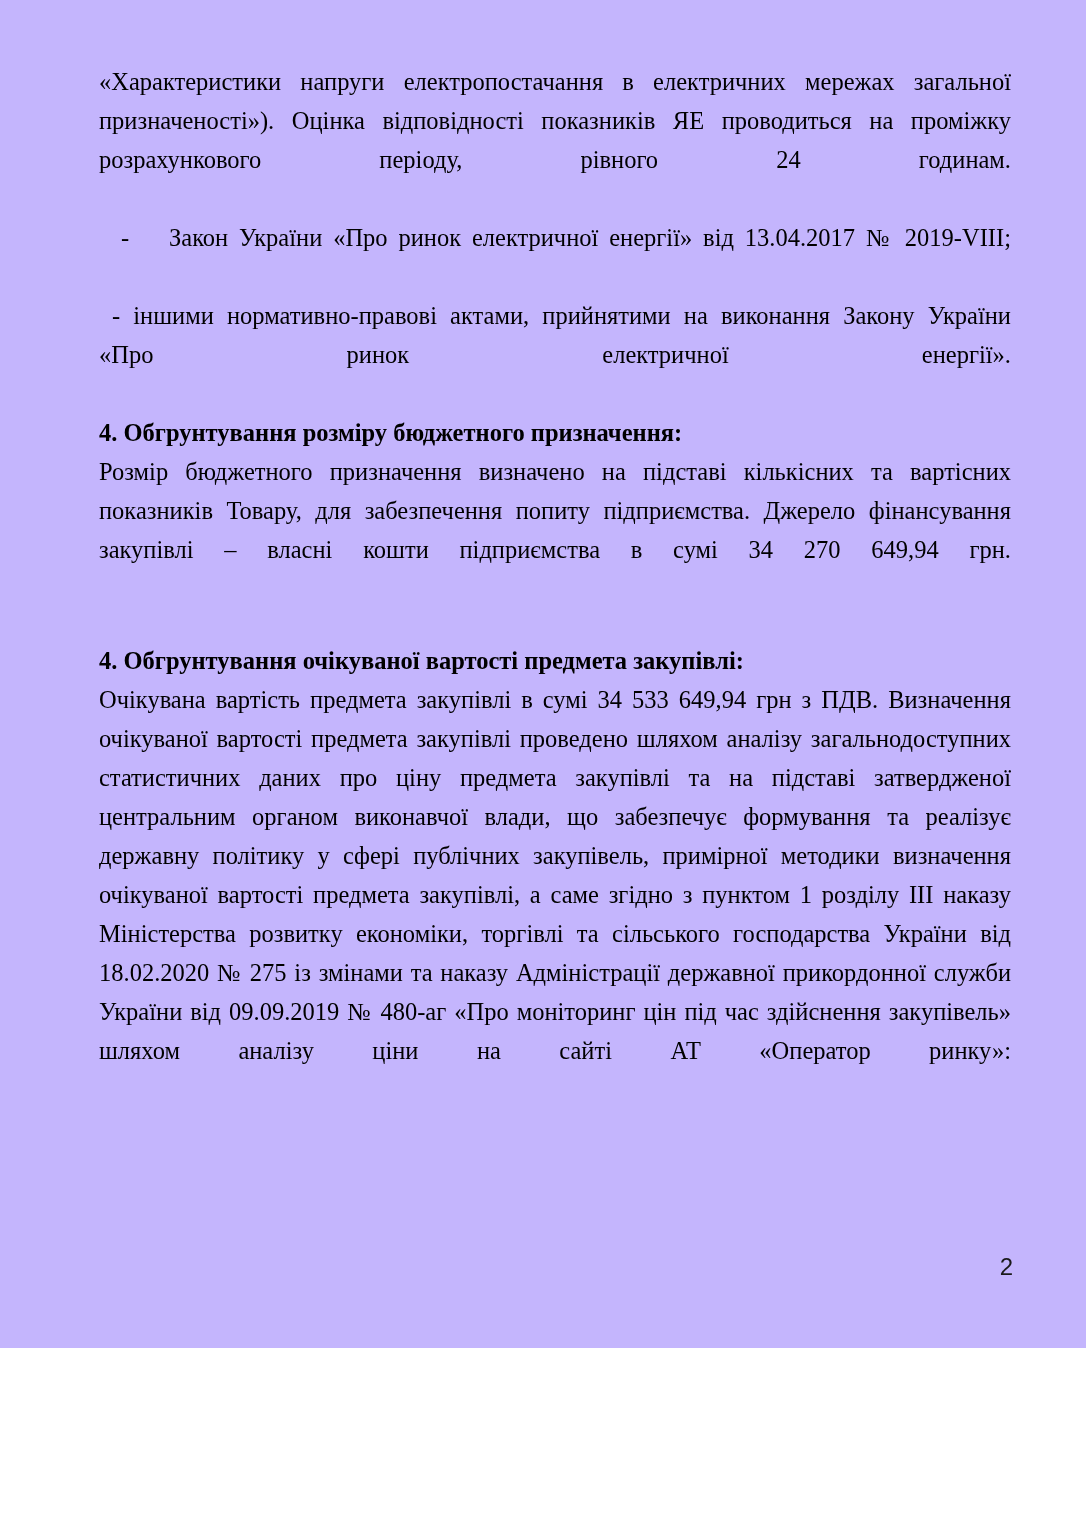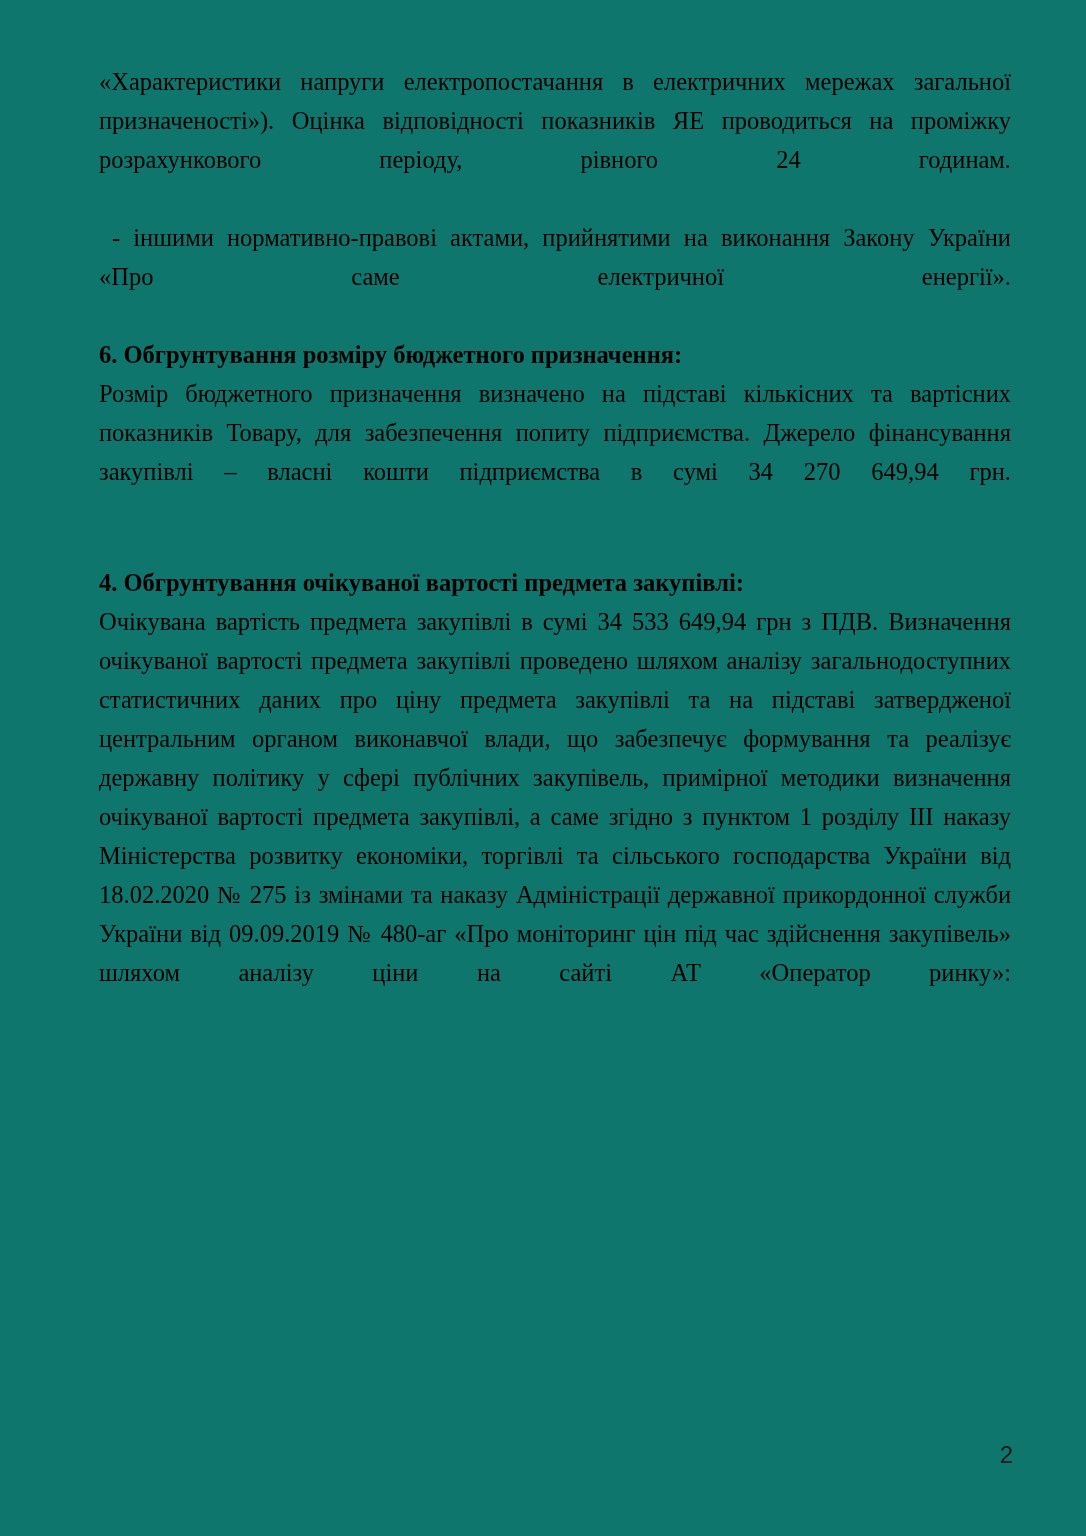--- a/index.html
+++ b/index.html
@@ -8,23 +8,23 @@
     padding: 0;
     background: #ffffff;
   }
   body {
     font-family: "Liberation Serif", "DejaVu Serif", serif;
     color: #000000;
   }
   .page {
     position: relative;
     width: 1086px;
-    height: 1536px;
+    height: 1348px;
     margin: 0 auto;
-    background: #0f766e;
+    background: #c4b5fd;
     box-sizing: border-box;
     overflow: hidden;
   }
   .content {
     position: absolute;
     left: 99px;
     top: 62px;
     width: 912px;
   }
   p {
@@ -91,27 +91,28 @@
 </head>
 <body>
 
 <div class="page">
 
   <div class="content">
 
     <p class="para">«Характеристики напруги електропостачання в електричних мережах загальної призначеності»). Оцінка відповідності показників ЯЕ проводиться на проміжку розрахункового періоду, рівного 24 годинам.</p>
 
 
+    <div class="list-item"><span class="marker">-</span><span>Закон України «Про ринок електричної енергії» від 13.04.2017 № 2019-VIII;</span></div>
 
 
 
 
-    <div class="list-item dash-inline">- іншими нормативно-правові актами, прийнятими на виконання Закону України «Про саме електричної енергії».</div>
+    <div class="list-item dash-inline">- іншими нормативно-правові актами, прийнятими на виконання Закону України «Про ринок електричної енергії».</div>
 
-    <p class="heading">6. Обгрунтування розміру бюджетного призначення:</p>
+    <p class="heading">4. Обгрунтування розміру бюджетного призначення:</p>
 
     <p class="para">Розмір бюджетного призначення визначено на підставі кількісних та вартісних показників Товару, для забезпечення попиту підприємства. Джерело фінансування закупівлі – власні кошти підприємства в сумі 34 270 649,94 грн.</p>
 
     <div class="spacer-md"></div>
 
     <p class="heading">4. Обгрунтування очікуваної вартості предмета закупівлі:</p>
 
     <p class="para">Очікувана вартість предмета закупівлі в сумі 34 533 649,94 грн з ПДВ. Визначення очікуваної вартості предмета закупівлі проведено шляхом аналізу загальнодоступних статистичних даних про ціну предмета закупівлі та на підставі затвердженої центральним органом виконавчої влади, що забезпечує формування та реалізує державну політику у сфері публічних закупівель, примірної методики визначення очікуваної вартості предмета закупівлі, а саме згідно з пунктом 1 розділу III наказу Міністерства розвитку економіки, торгівлі та сільського господарства України від 18.02.2020 № 275 із змінами та наказу Адміністрації державної прикордонної служби України від 09.09.2019 № 480-аг «Про моніторинг цін під час здійснення закупівель» шляхом аналізу ціни на сайті АТ «Оператор ринку»:</p>
 
   </div>

